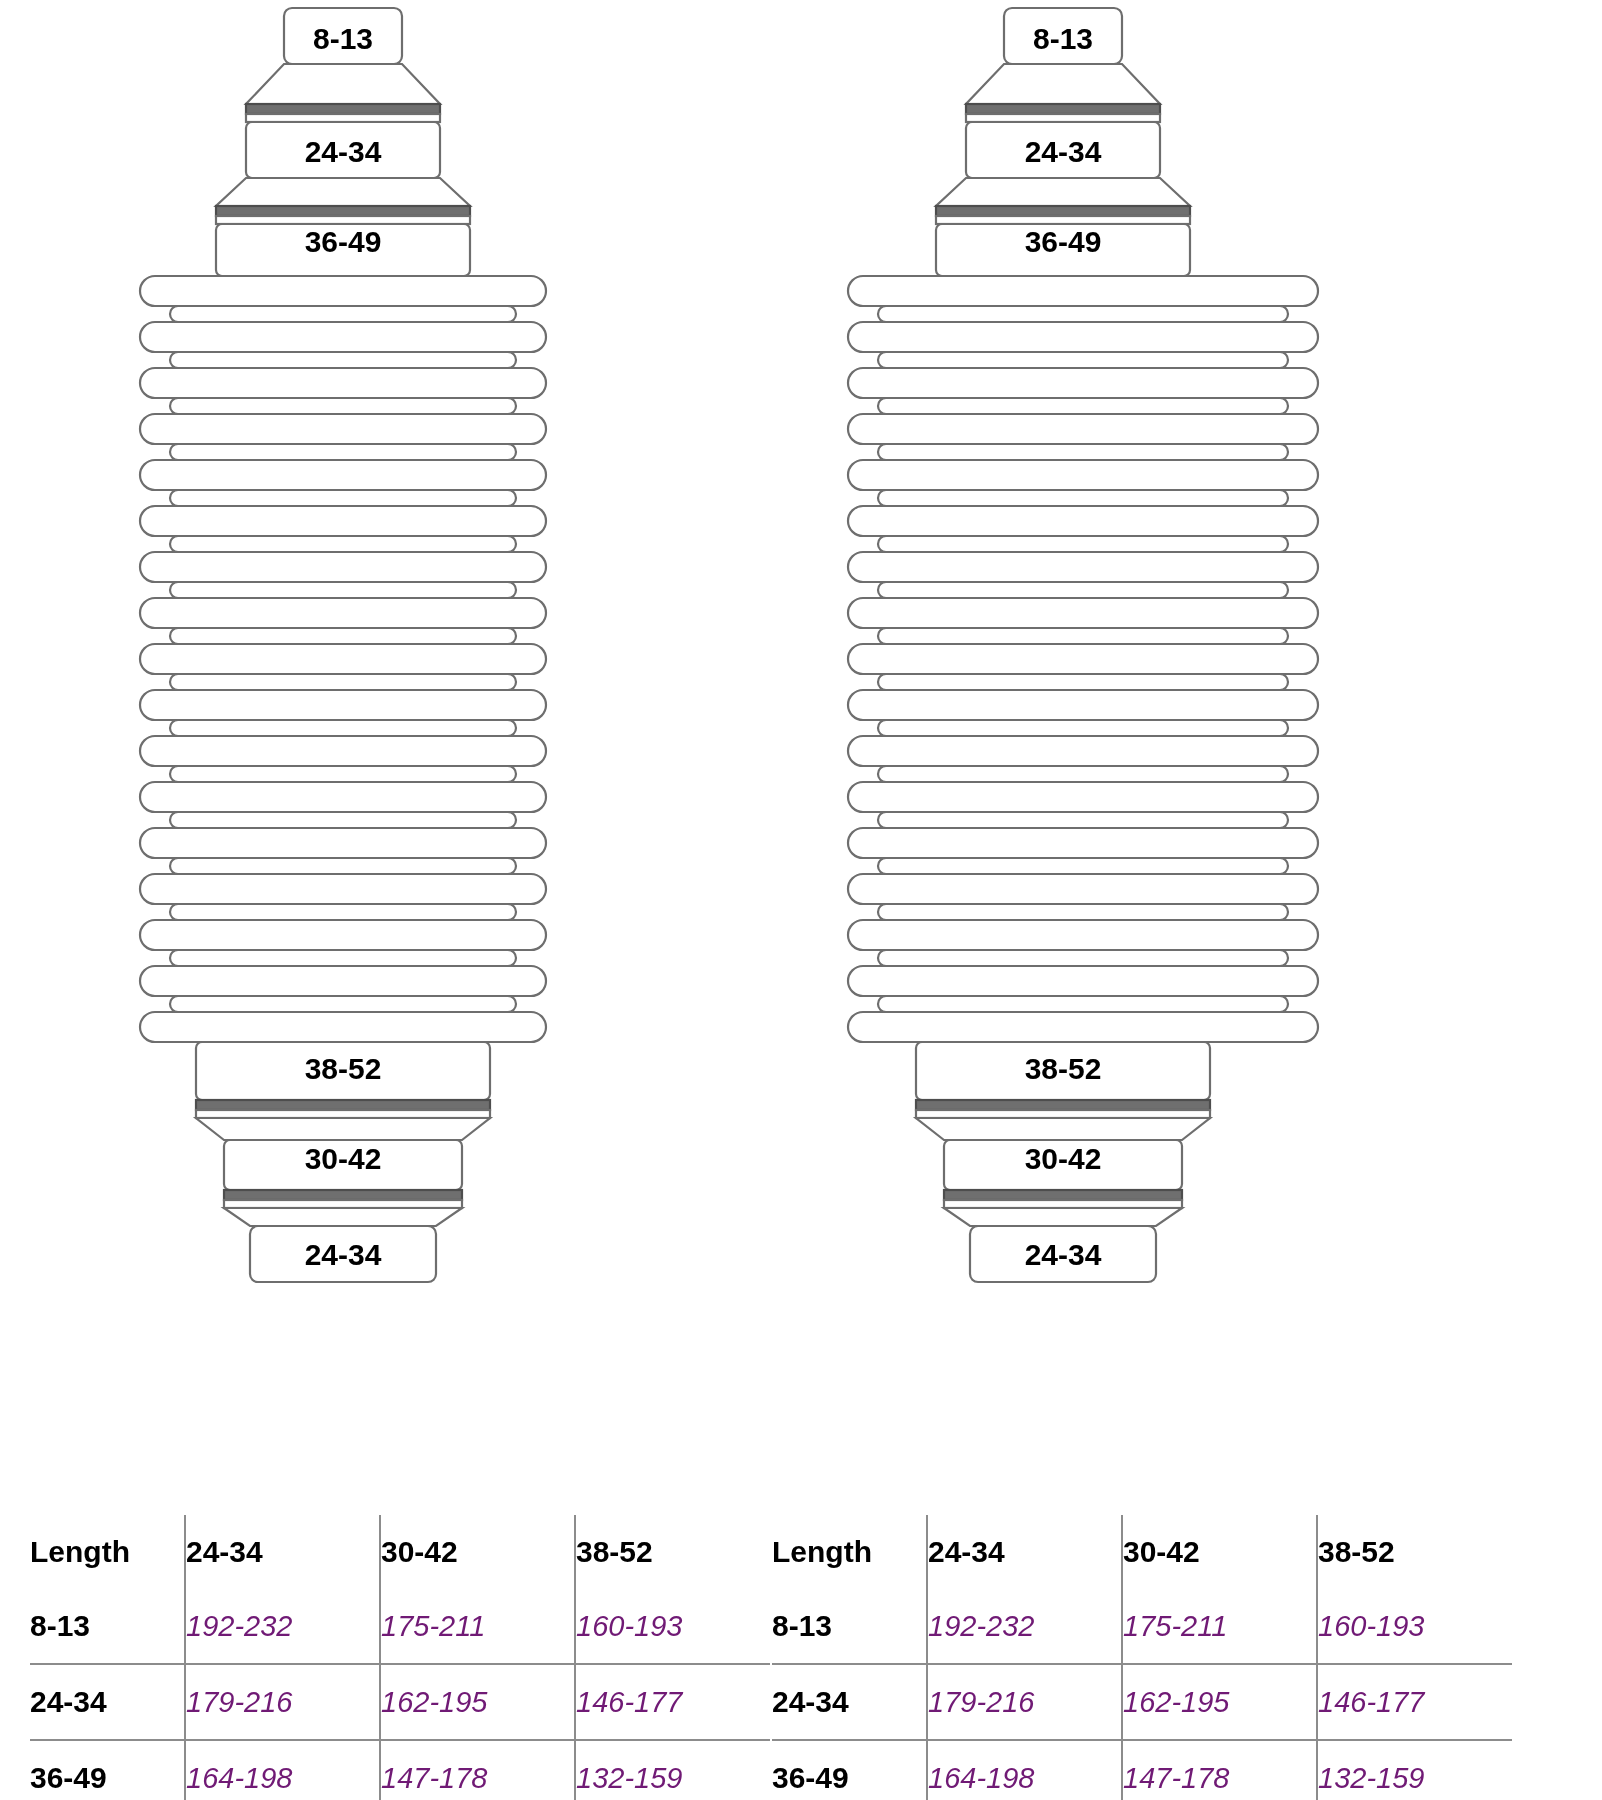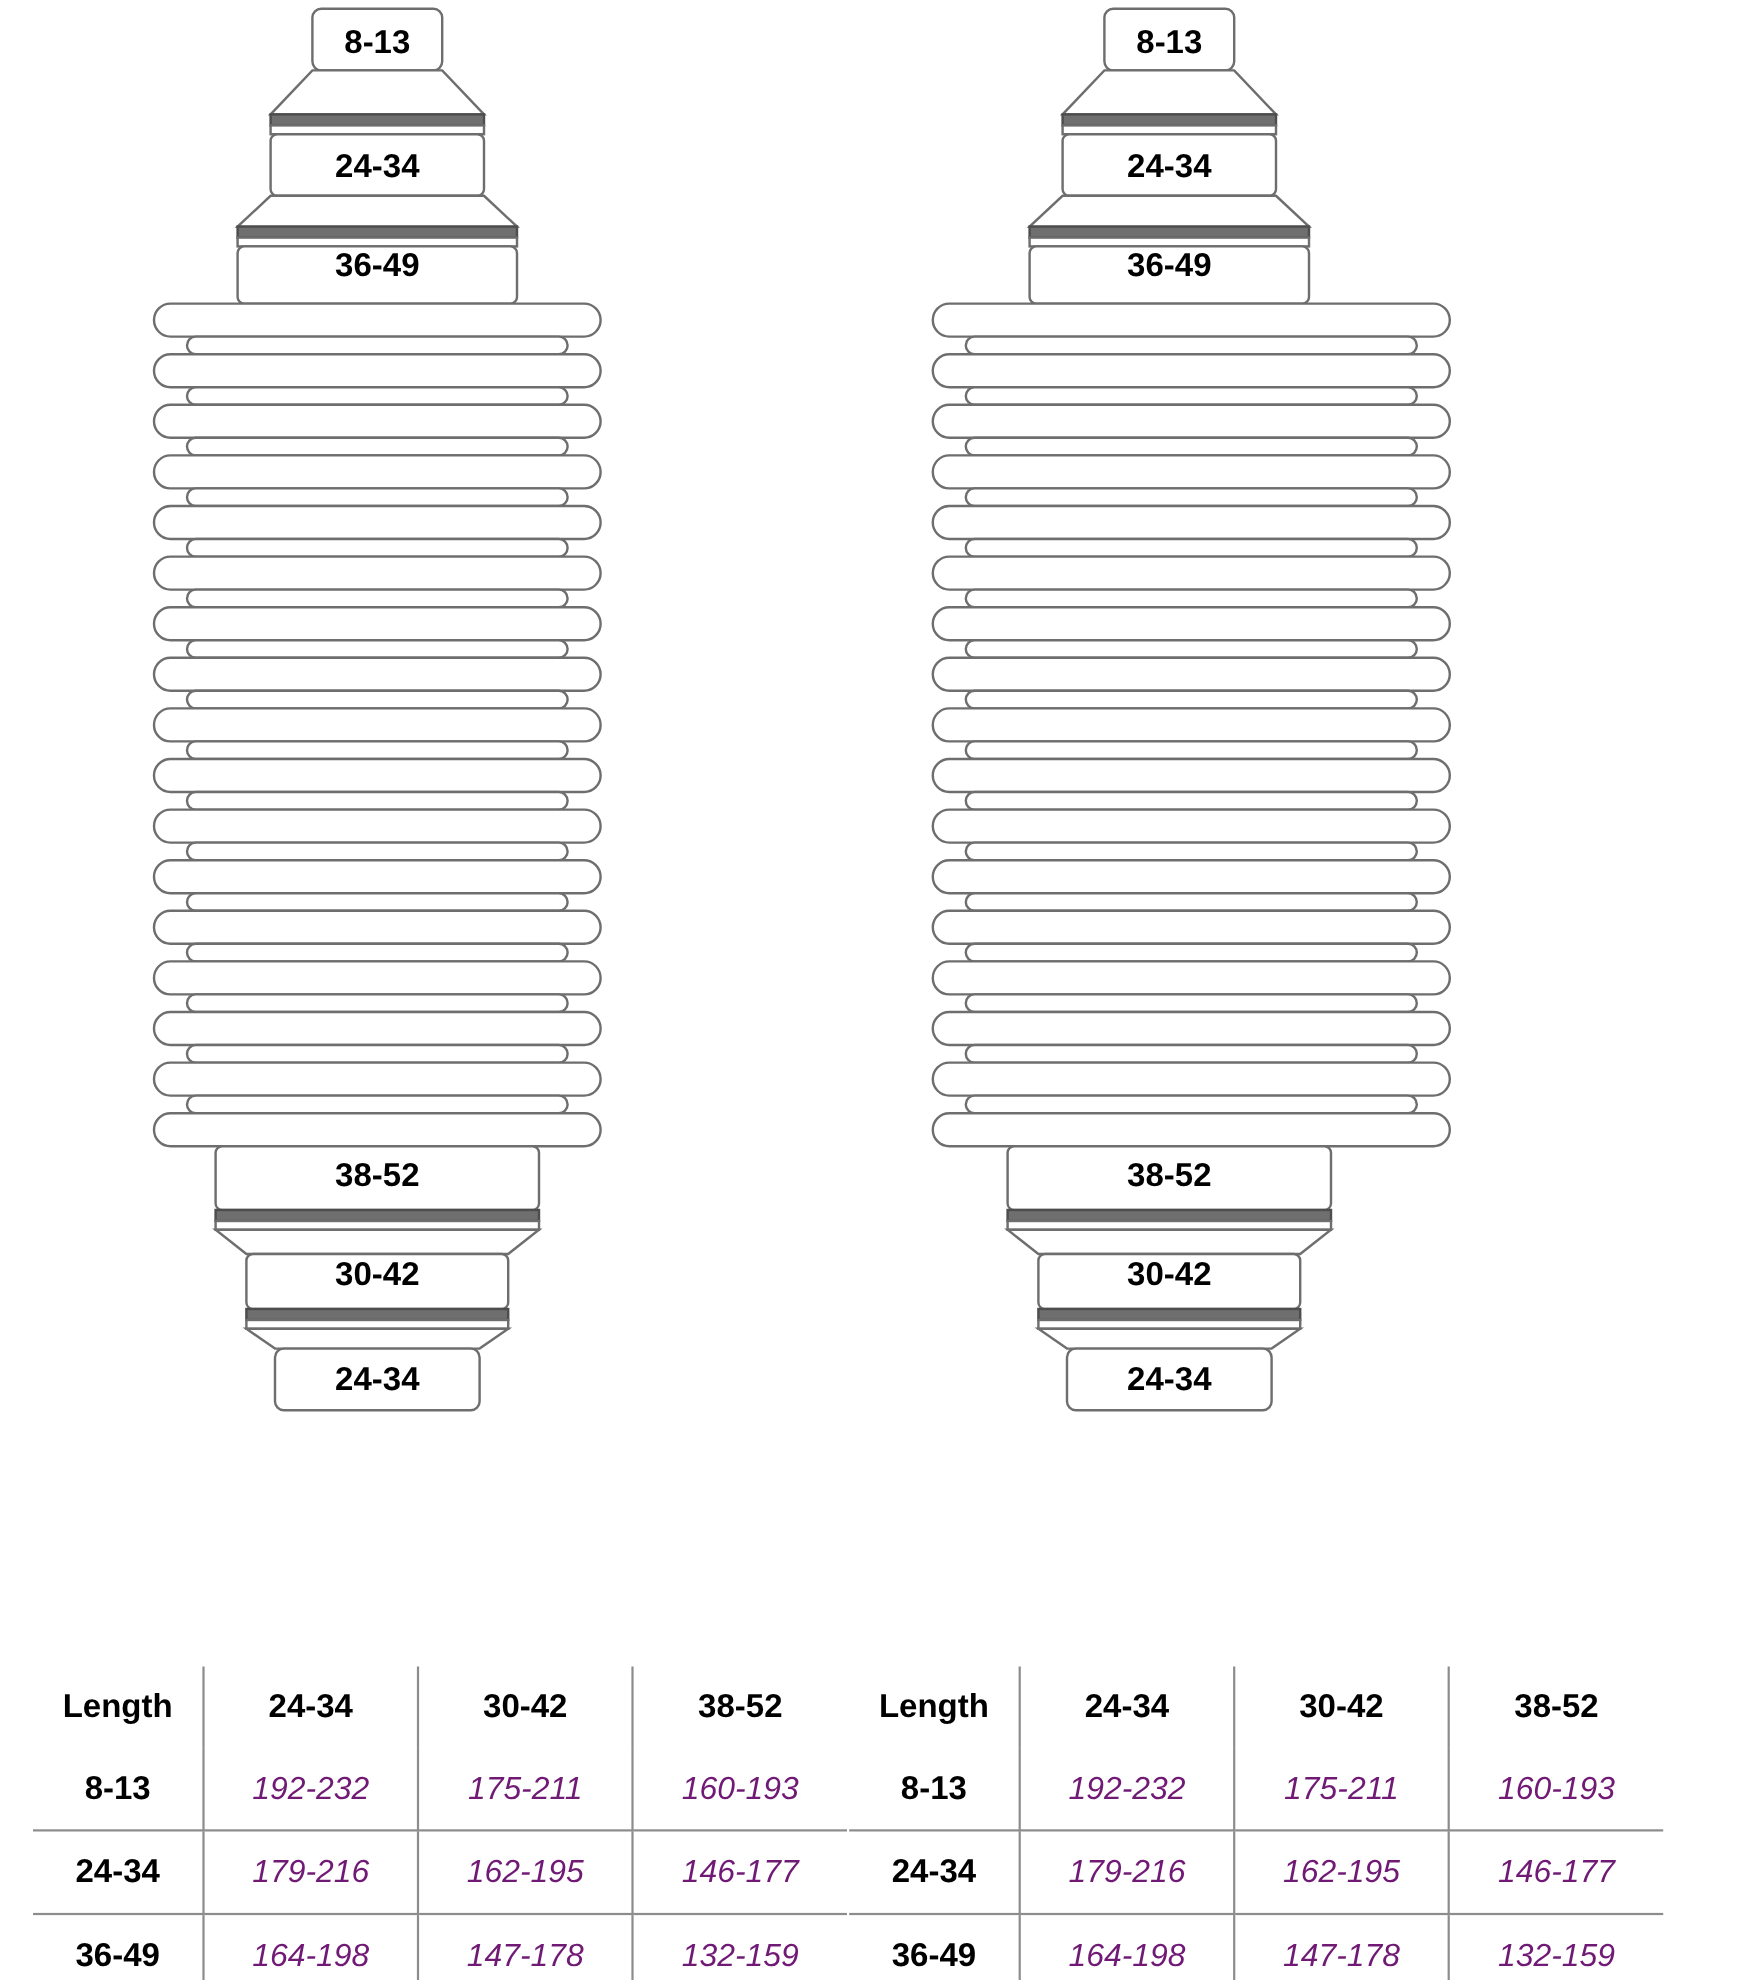--- a/index.html
+++ b/index.html
@@ -62,21 +62,21 @@
   table.specs {
     border-collapse: collapse;
     width: 740px;
     table-layout: fixed;
   }
   table.specs th,
   table.specs td {
     border-bottom: 2px solid #8c8c8c;
     height: 74px;
     vertical-align: middle;
-    text-align: center;
+    text-align: left;
     padding: 0;
   }
   table.specs th {
     font-size: 30px;
     font-weight: bold;
     color: #000000;
     border-bottom: 2px solid #8c8c8c;
   }
   table.specs thead th {
     border-bottom: 2px solid #8c8c8c;

